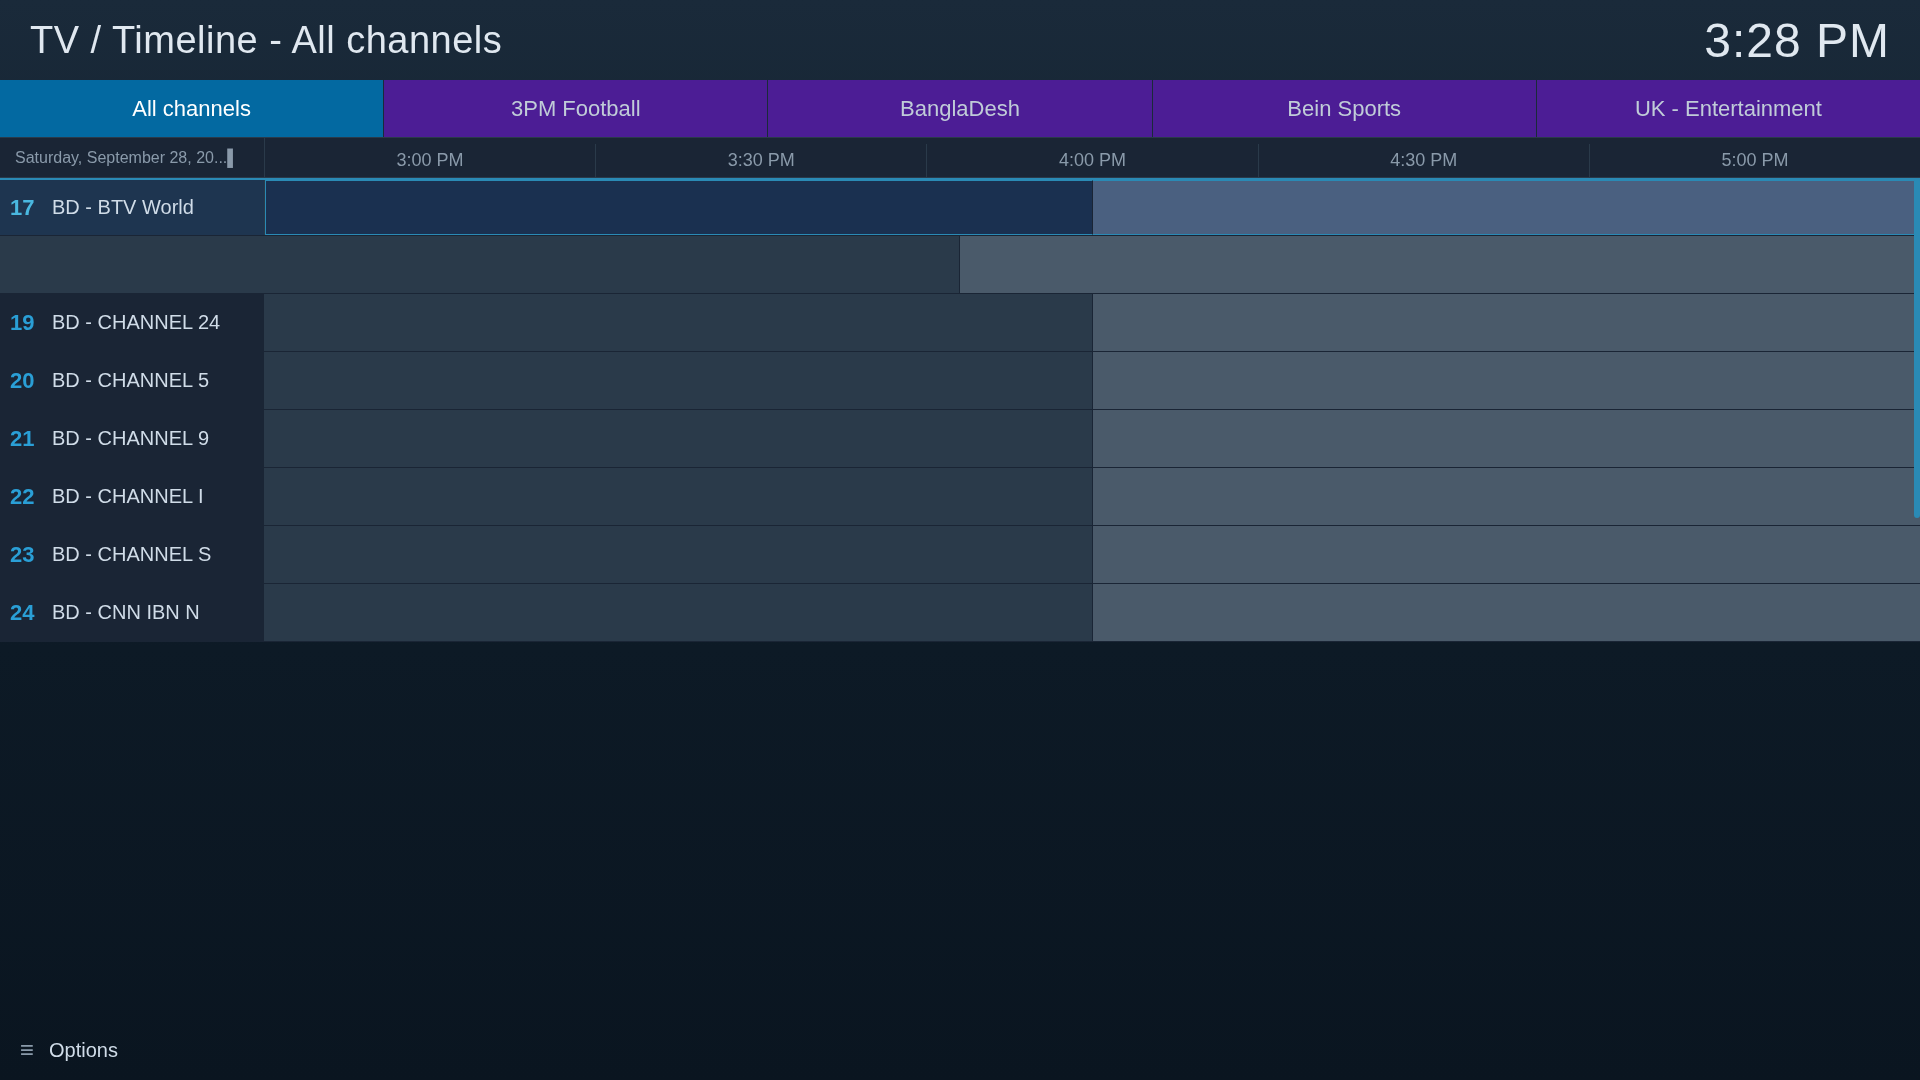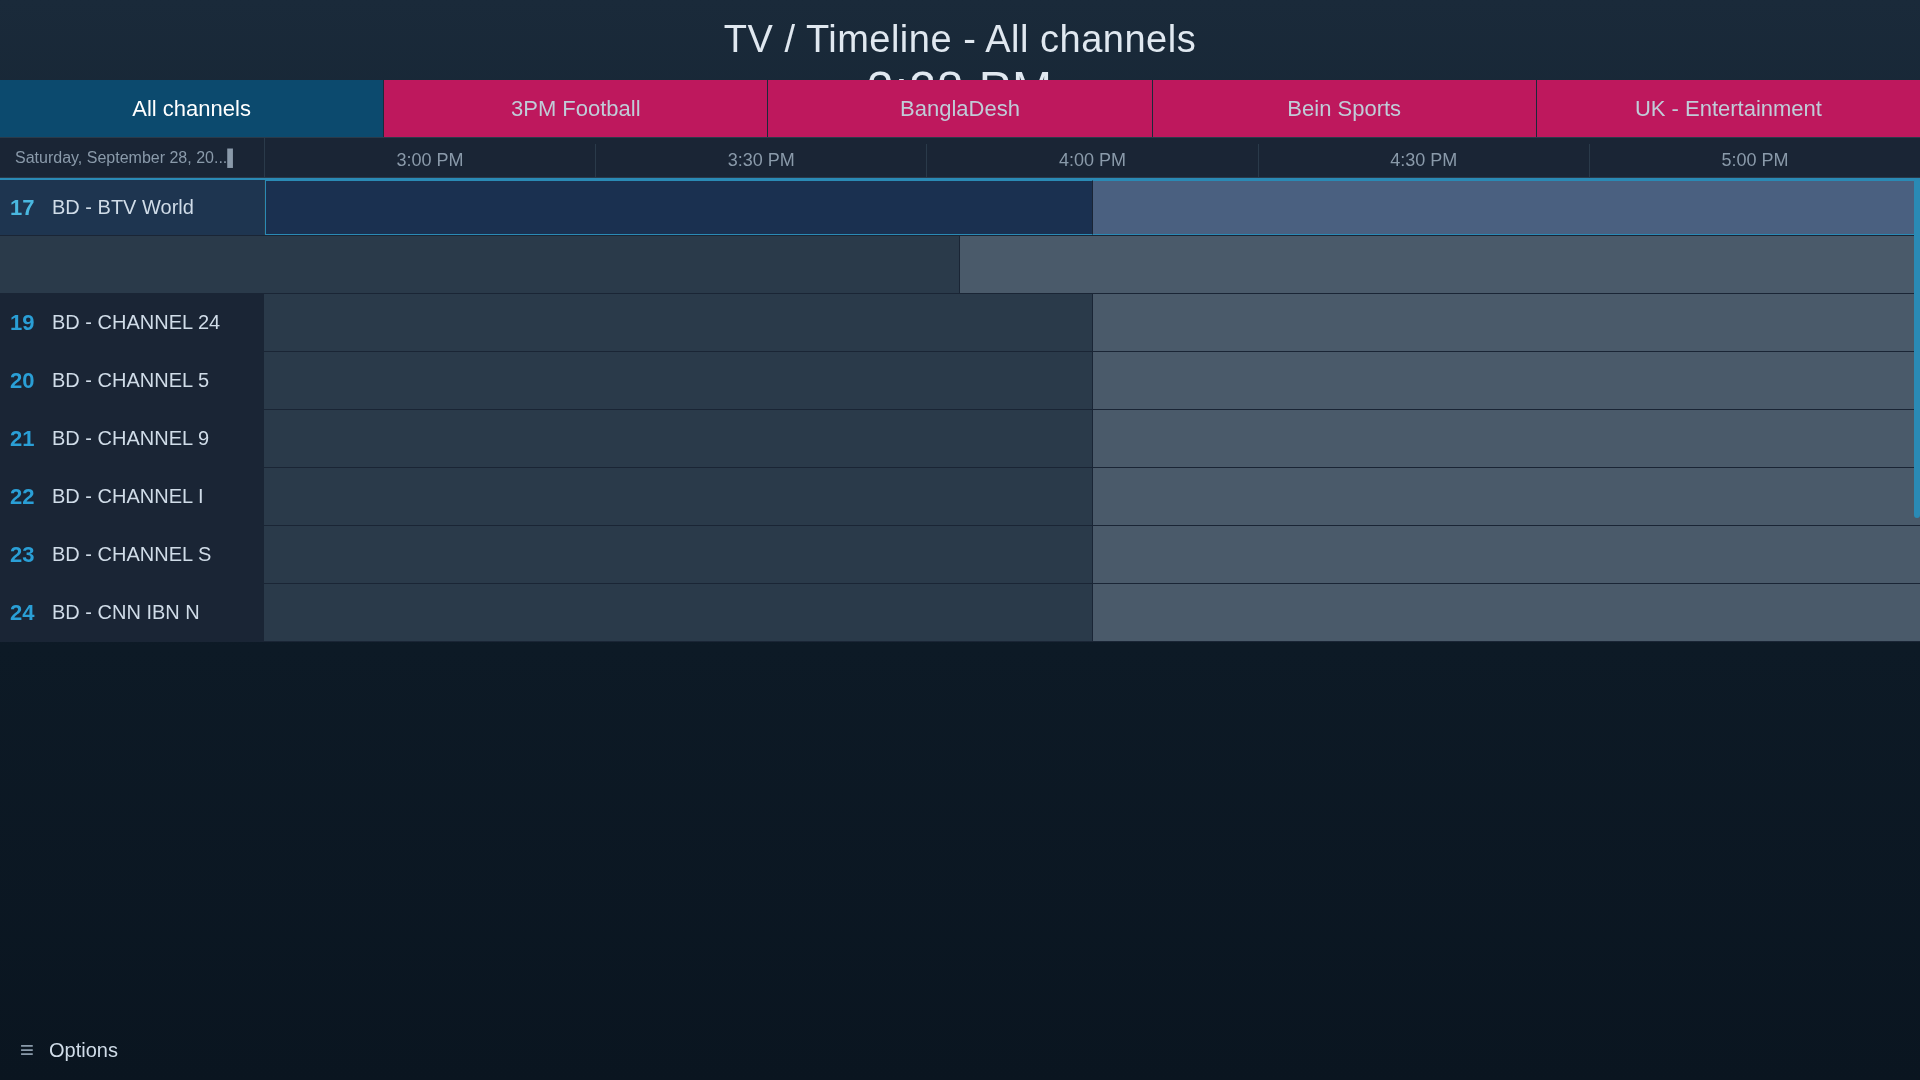--- a/index.html
+++ b/index.html
@@ -18,21 +18,20 @@
       position: relative;
     }
 
     
     .header {
       display: flex;
       justify-content: space-between;
       align-items: center;
       padding: 18px 30px;
       height: 80px;
-      flex-direction: column;
     }
 
     .page-title {
       font-size: 38px;
       font-weight: 300;
       color: #e0e8f0;
       letter-spacing: 0.5px;
     }
 
     .clock {
@@ -50,32 +49,32 @@
     }
 
     .tab {
       flex: 1;
       display: flex;
       align-items: center;
       justify-content: center;
       font-size: 22px;
       font-weight: 400;
       color: #c0ccd8;
-      background: #be185d;
+      background: #4c1d95;
       border-right: 1px solid #1a2a3a;
       cursor: pointer;
       transition: background 0.2s;
     }
 
     .tab:last-child {
       border-right: none;
     }
 
     .tab.active {
-      background: #0c4a6e;
+      background: #0369a1;
       color: #ffffff;
     }
 
     
     .timeline-header {
       display: flex;
       height: 40px;
       background: #1a2535;
       border-bottom: 1px solid #2a3a4a;
     }

